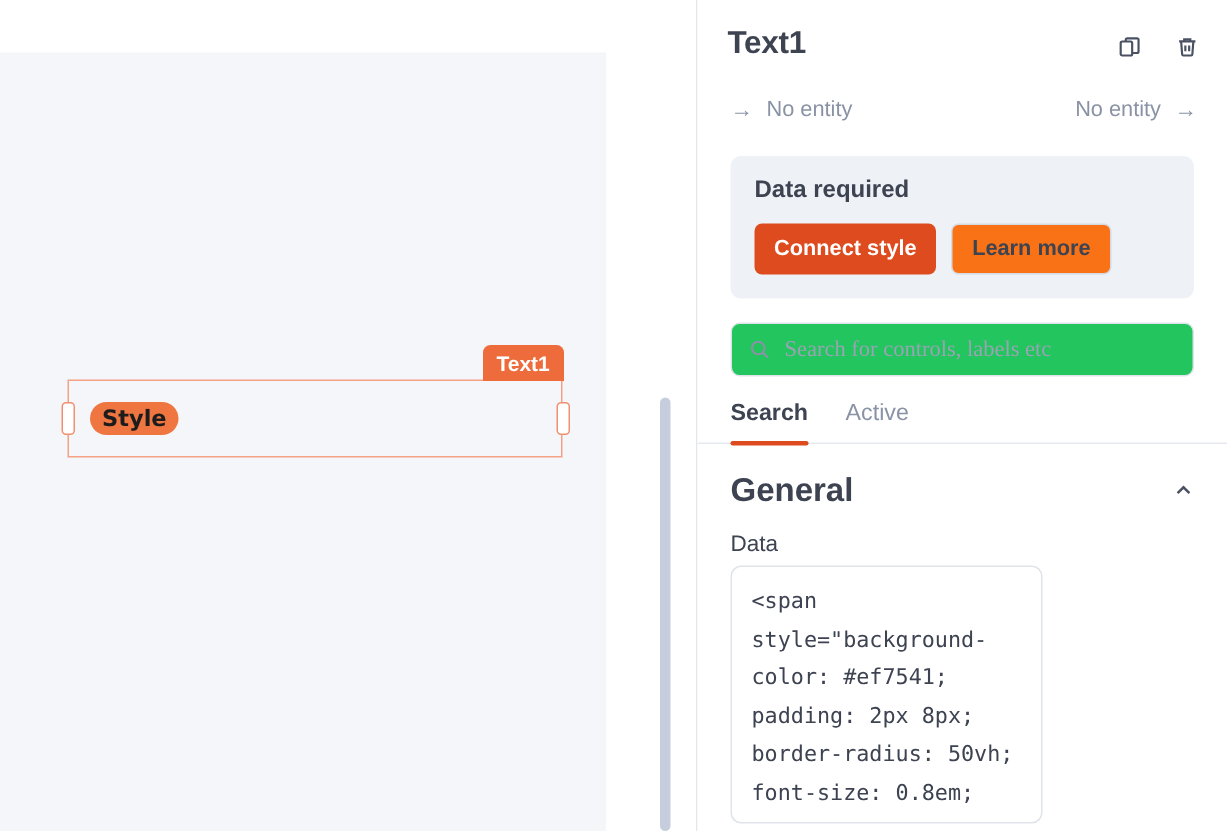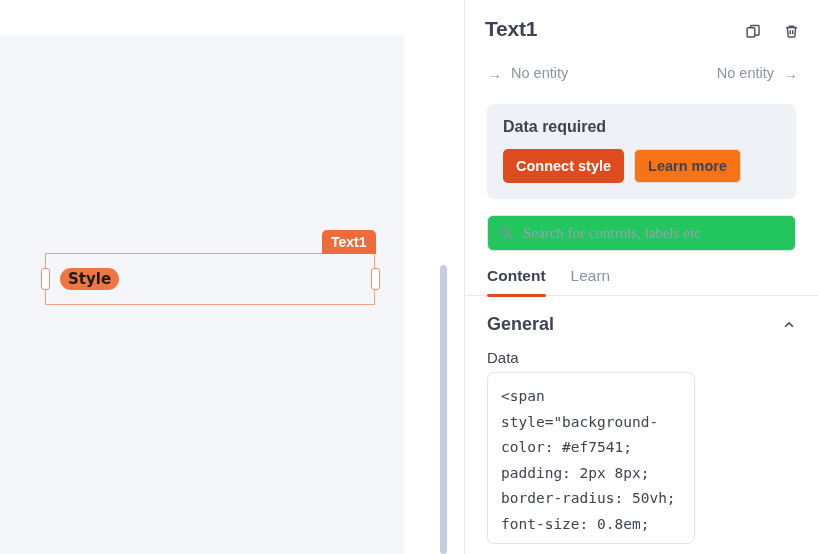--- a/index.html
+++ b/index.html
@@ -281,21 +281,21 @@
 
   
   #general-section-header {
     display: flex;
     align-items: center;
     justify-content: space-between;
     padding: 18px 22px 0 22px;
     cursor: pointer;
   }
   #general-section-title {
-    font-size: 18px;
+    font-size: 22px;
     font-weight: 600;
     color: #3d4351;
   }
   #general-chevron { color: #4a5163; display: flex; }
 
   #text-field-label {
     padding: 14px 22px 6px 22px;
     font-size: 15px;
     color: #3d4351;
   }
@@ -387,22 +387,22 @@
     <span id="search-icon">
       <svg width="15" height="15" viewBox="0 0 18 18" fill="none" stroke="currentColor" stroke-width="1.7">
         <circle cx="7.8" cy="7.8" r="5"></circle>
         <path d="M11.5 11.5L15.5 15.5"></path>
       </svg>
     </span>
     <input id="search-input" type="text" placeholder="Search for controls, labels etc" style="">
   </div>
 
   <div id="tabs-row">
-    <div class="tab-item active">Content</div>
-    <div class="tab-item">Learn</div>
+    <div class="tab-item active">Search</div>
+    <div class="tab-item">Active</div>
   </div>
 
   <div id="general-section-header">
     <span id="general-section-title">General</span>
     <span id="general-chevron">
       <svg width="14" height="14" viewBox="0 0 16 16" fill="none" stroke="currentColor" stroke-width="1.9">
         <path d="M3.5 10L8 5.6L12.5 10"></path>
       </svg>
     </span>
   </div>

